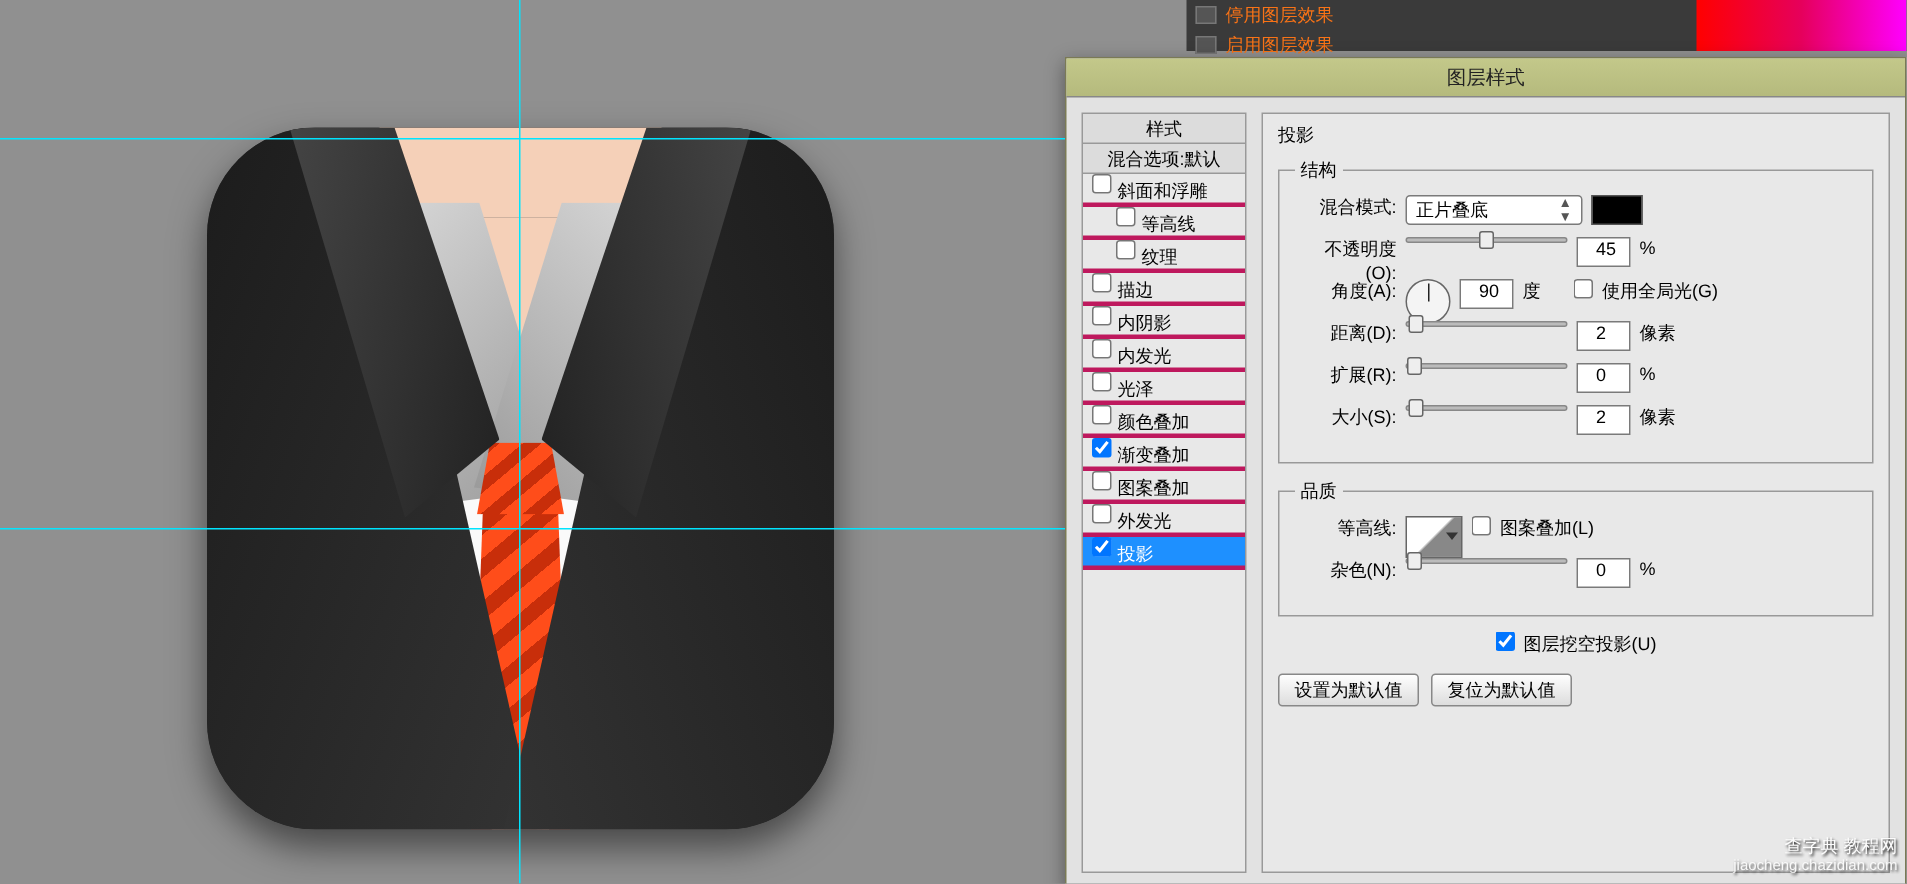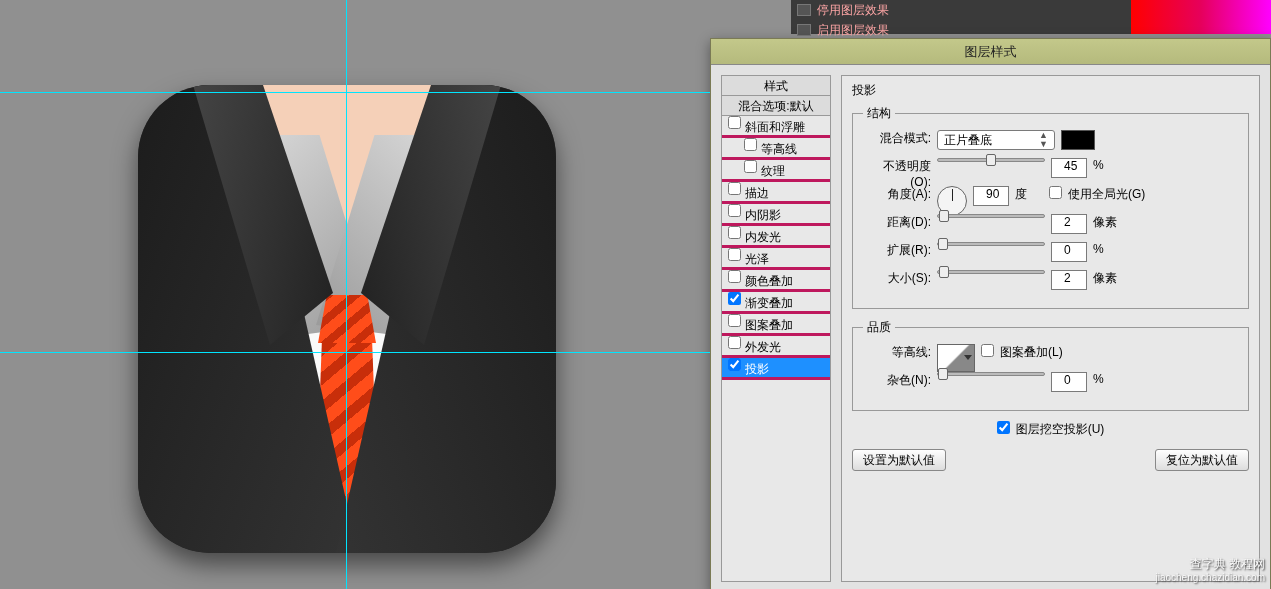--- a/index.html
+++ b/index.html
@@ -20,21 +20,21 @@
     .collar-l { position: absolute; left: 110px; top: 50px; width: 130px; height: 200px; background: linear-gradient(135deg, #d9d9d9, #999); clip-path: polygon(0 0, 55% 0, 100% 95%, 40% 100%); }
     .collar-r { position: absolute; left: 178px; top: 50px; width: 130px; height: 200px; background: linear-gradient(-135deg, #d9d9d9, #999); clip-path: polygon(45% 0, 100% 0, 60% 100%, 0 95%); }
     .tie-knot { position: absolute; left: 180px; top: 210px; width: 58px; height: 48px; background: repeating-linear-gradient(-40deg, #ff4d1a, #ff4d1a 10px, #c82e0a 10px, #c82e0a 18px); clip-path: polygon(15% 0, 85% 0, 100% 100%, 0 100%); }
     .tie { position: absolute; left: 176px; top: 255px; width: 66px; height: 213px; background: repeating-linear-gradient(-40deg, #ff4d1a, #ff4d1a 12px, #c82e0a 12px, #c82e0a 22px); clip-path: polygon(12% 0, 88% 0, 100% 100%, 0 100%); }
     .jacket-l { position: absolute; left: 0; top: 0; width: 220px; height: 468px; background: linear-gradient(110deg, #1c1c1c, #333); clip-path: polygon(0 0, 52% 0, 100% 100%, 0 100%); }
     .jacket-r { position: absolute; right: 0; top: 0; width: 220px; height: 468px; background: linear-gradient(-110deg, #1c1c1c, #333); clip-path: polygon(48% 0, 100% 0, 100% 100%, 0 100%); }
     .lapel-l { position: absolute; left: 55px; top: 0px; width: 140px; height: 260px; background: linear-gradient(100deg, #444, #222); clip-path: polygon(0 0, 50% 0, 100% 80%, 55% 100%); }
     .lapel-r { position: absolute; right: 55px; top: 0px; width: 140px; height: 260px; background: linear-gradient(-100deg, #444, #222); clip-path: polygon(50% 0, 100% 0, 45% 100%, 0 80%); }
 
     
-    .top-strip { position: absolute; left: 791px; top: 0; right: 0; height: 34px; background: #3a3a3a; color: #fca5a5; padding: 2px 6px; }
+    .top-strip { position: absolute; left: 791px; top: 0; right: 0; height: 34px; background: #3a3a3a; color: #f97316; padding: 2px 6px; }
     .top-strip .row { display: flex; align-items: center; gap: 6px; height: 16px; }
     .layer-icon { width: 14px; height: 12px; background: #555; border: 1px solid #777; }
     .top-strip .sw-red { margin-left: auto; width: 20px; height: 20px; background: red; border: 2px solid #fff; outline: 1px solid #000; }
     .colorstrip { position: absolute; right: 0; top: 0; width: 140px; height: 34px; background: linear-gradient(90deg, red, #e6005c, magenta); }
 
     
     .dialog { position: absolute; left: 710px; top: 38px; width: 561px; height: 555px; background: #e2e2e2; border: 1px solid #7a7a55; box-shadow: 0 4px 12px rgba(0,0,0,0.4); }
     .dialog-title { height: 26px; background: linear-gradient(#c3c88a, #b5ba7d); text-align: center; line-height: 26px; font-size: 13px; color: #222; border-bottom: 1px solid #888; }
     .dialog-body { position: absolute; top: 26px; left: 0; right: 0; bottom: 0; padding: 10px; display: flex; gap: 10px; }
     
@@ -59,21 +59,21 @@
     .color-swatch { width: 34px; height: 20px; background: #000; border: 1px solid #555; }
     .slider { flex: 0 0 108px; height: 4px; background: #bbb; position: relative; border: 1px solid #888; border-radius: 2px; }
     .slider .thumb { position: absolute; top: -5px; width: 10px; height: 12px; background: #eee; border: 1px solid #666; border-radius: 2px; }
     .num-input { width: 36px; height: 20px; background: #fff; border: 1px solid #7a7a7a; text-align: left; padding: 0 12px; }
     .unit { width: 28px; }
     .angle-dial { width: 30px; height: 30px; border: 1px solid #666; border-radius: 50%; background: #f4f4f4; position: relative; }
     .angle-dial::after { content: ""; position: absolute; left: 50%; bottom: 50%; width: 1px; height: 12px; background: #222; transform-origin: bottom center; }
     .contour-thumb { width: 38px; height: 28px; background: linear-gradient(135deg, #fff 48%, #888 52%); border: 1px solid #666; position: relative; }
     .contour-thumb::after { content:""; position:absolute; right: 2px; top: 10px; border-left: 4px solid transparent; border-right: 4px solid transparent; border-top: 5px solid #333; }
     .btn { height: 22px; padding: 0 10px; background: linear-gradient(#fefefe, #ddd); border: 1px solid #888; border-radius: 3px; cursor: pointer; }
-    .btn-row { display: flex; gap: 8px; justify-content: space-between; }
+    .btn-row { display: flex; gap: 8px; justify-content: flex-start; }
     
     
     .right-btns { width: 40px; display: flex; flex-direction: column; gap: 6px; padding-top: 2px; }
     .right-btns .btn { width: 40px; white-space: nowrap; overflow: hidden; }
     .right-btns .chk { display: flex; gap: 4px; align-items: center; padding-left: 2px; }
 
     
     .watermark { position: absolute; right: 6px; bottom: 4px; color: #fff; font-size: 13px; opacity: 0.9; text-shadow: 1px 1px 2px #000; text-align: right; line-height: 14px; }
     .watermark .small { font-size: 10px; opacity: 0.8; }
   </style>

